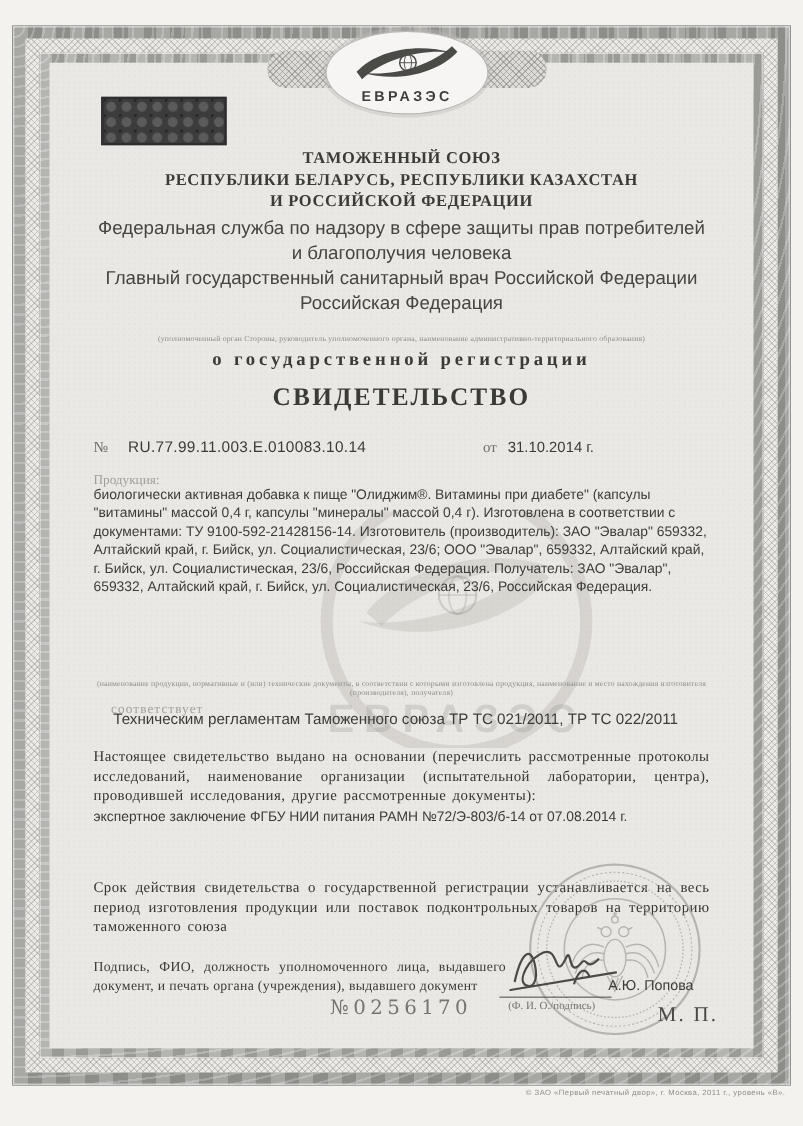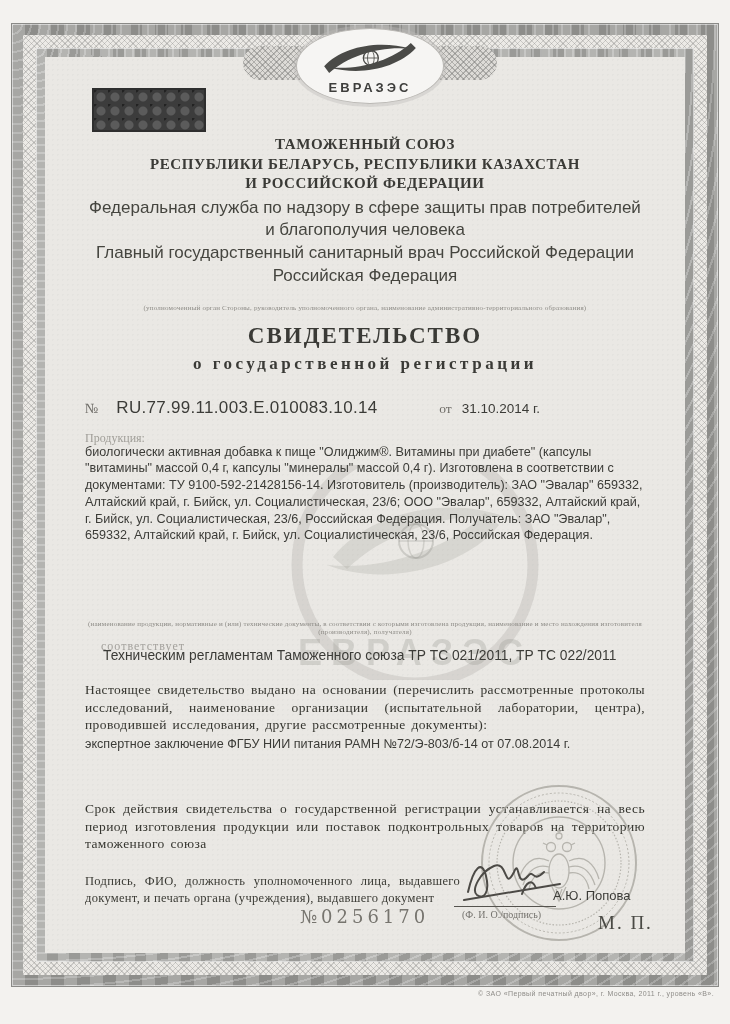--- a/index.html
+++ b/index.html
@@ -107,21 +107,21 @@
   .title   { font-weight:bold; font-size:23px; letter-spacing:2px; color:#3a3a36; }
   .subtitle{ font-weight:bold; font-size:17px; letter-spacing:3.5px; color:#3a3a36; }
   .serif-just {
     font-size:13.5px; line-height:1.3; text-align:justify;
     letter-spacing:.4px; word-spacing:2px; color:#35352f;
   }
   .sans-fill { font-family:"Liberation Sans", sans-serif; font-size:12.6px; line-height:1.33; color:#3b3b37; }
   .faint-label { color:#a09e98; }
   .num-row { display:flex; align-items:baseline; font-size:13.5px; }
   .num-sign { color:#6f6d68; margin-right:18px; font-size:14px; }
-  .num-val  { font-family:"Liberation Sans", sans-serif; font-size:17px; color:#3b3b37; letter-spacing:.3px;text-align:right; }
+  .num-val  { font-family:"Liberation Sans", sans-serif; font-size:14px; color:#3b3b37; letter-spacing:.3px;text-align:right; }
   .num-ot   { color:#6f6d68; margin-left:auto; margin-right:10px; }
   .num-date { font-family:"Liberation Sans", sans-serif; color:#3b3b37; margin-right:105px; }
   .compliance-wrap { position:relative; }
   .compliance-faint {
     position:absolute; left:16px; top:-9px;
     font-size:12px; letter-spacing:1px; color:rgba(145,143,137,.8);
   }
   .compliance-text { font-family:"Liberation Sans", sans-serif; font-size:13.8px; color:#3b3b37;margin-left:18px; }
   .sig-label { font-size:12.5px; line-height:1.35; letter-spacing:.3px; width:375px; color:#3a3a34; text-align:justify; }
   .sig-area { position:absolute; left:440px; top:862px; width:215px; z-index:5; }
@@ -166,22 +166,22 @@
 
             <div class="c h-serif">ТАМОЖЕННЫЙ СОЮЗ</div>
             <div class="c h-serif">РЕСПУБЛИКИ БЕЛАРУСЬ, РЕСПУБЛИКИ КАЗАХСТАН</div>
             <div class="c h-serif">И РОССИЙСКОЙ ФЕДЕРАЦИИ</div>
             <div class="c h-sans" style="margin-top:3px">Федеральная служба по надзору в сфере защиты прав потребителей и благополучия человека</div>
             <div class="c h-sans">Главный государственный санитарный врач Российской Федерации</div>
             <div class="c h-sans">Российская Федерация</div>
 
             <div class="c tiny" style="margin-top:16px">(уполномоченный орган Стороны, руководитель уполномоченного органа, наименование административно-территориального образования)</div>
 
+            <div class="c subtitle" style="margin-top:5px">о государственной регистрации</div>
             <div class="c title" style="margin-top:11px">СВИДЕТЕЛЬСТВО</div>
-            <div class="c subtitle" style="margin-top:5px">о государственной регистрации</div>
 
             <div class="num-row" style="margin-top:24px">
               <span class="num-sign">№</span>
               <span class="num-val">RU.77.99.11.003.E.010083.10.14</span>
               <span class="num-ot">от</span>
               <span class="num-date">31.10.2014 г.</span>
             </div>
 
             <div style="margin-top:13px">
               <div class="faint-label" style="font-size:12px">Продукция:</div>

